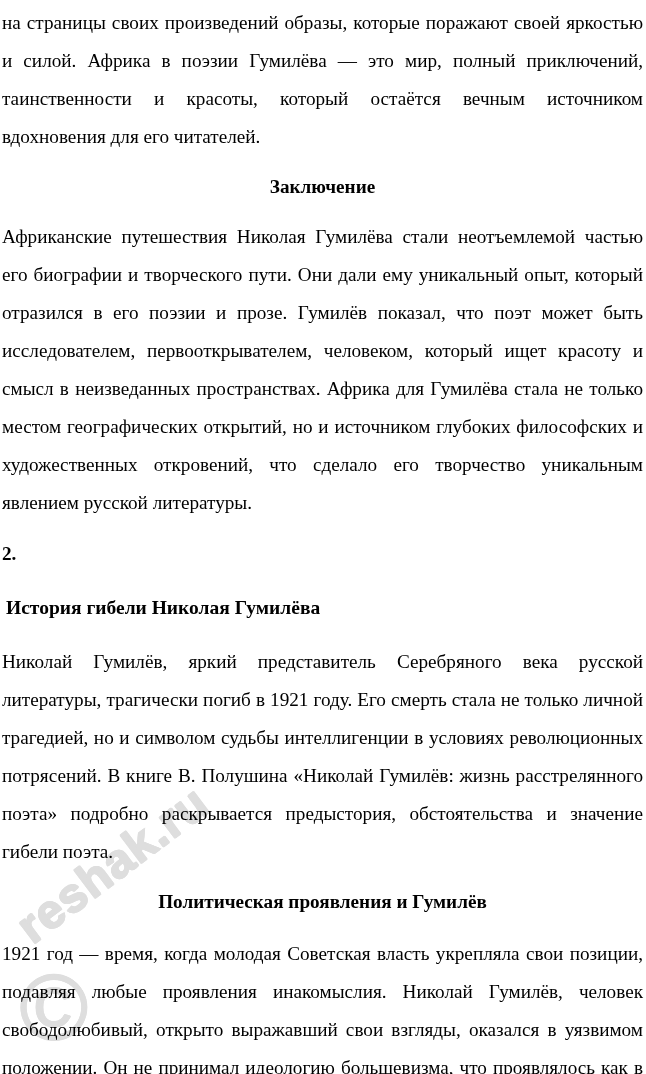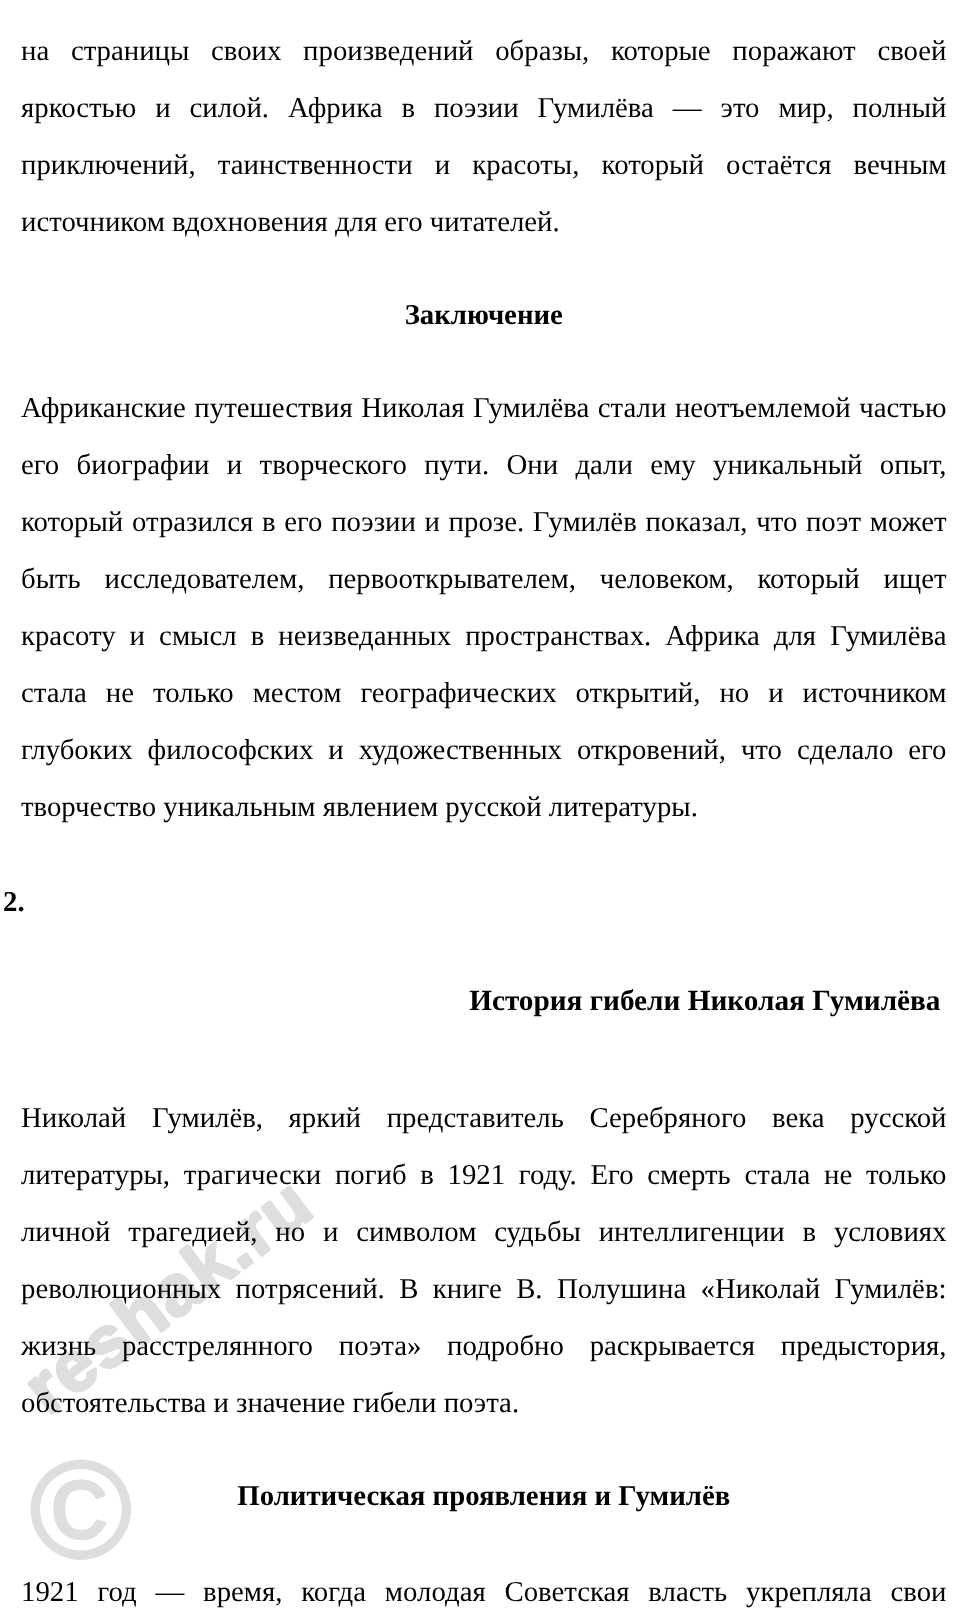--- a/index.html
+++ b/index.html
@@ -70,21 +70,21 @@
   
   #content {
     position: relative;
     z-index: 1;
     padding: 0 3px 0 2px;
     box-sizing: border-box;
     width: 646px;
   }
 
   p.body-par {
-    margin: 12px;
+    margin: 0;
     font-size: 19.2px;
     line-height: 38px;
     text-align: justify;
     text-justify: inter-word;
     hyphens: none;
     -webkit-hyphens: none;
   }
 
   p.body-par.last-flush {
     text-align-last: left;
@@ -92,25 +92,25 @@
 
   h2.sub-head {
     margin: 0;
     font-size: 19.2px;
     line-height: 38px;
     font-weight: 700;
     text-align: center;
   }
 
   h1.center-head {
-    margin: 16px;
+    margin: 4px;
     font-size: 19.5px;
     line-height: 38px;
     font-weight: 700;
-    text-align: right;
+    text-align: left;
   }
 
   .num-marker {
     margin: 0;
     font-size: 19.2px;
     line-height: 38px;
     font-weight: 700;
     text-align: left;
   }
 

